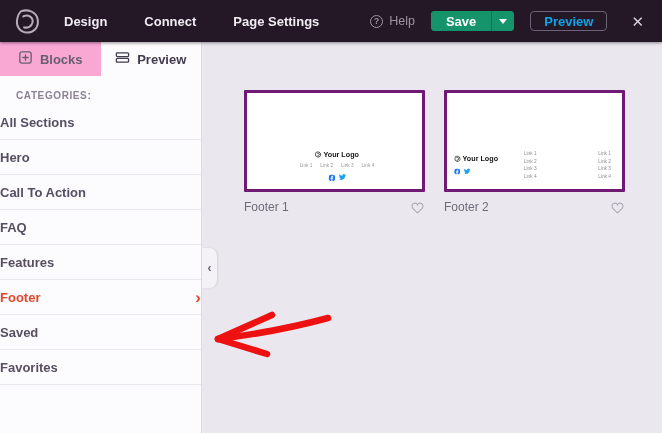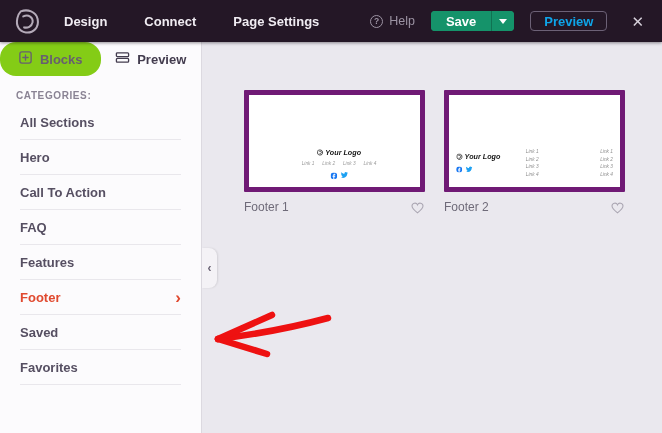--- a/index.html
+++ b/index.html
@@ -29,41 +29,41 @@
   .close-x { color:#d6d0da; font-size:15px; cursor:pointer; margin-left:4px; padding:4px; line-height:1; }
 
   
   .body-row { position:relative; display:flex; height:391px; }
 
   
   .sidebar { width:202px; background:#fcfbfd; border-right:1px solid #dcd9e0; position:relative; z-index:2; }
   .tabs { display:flex; height:34px; }
   .tab { flex:1; display:flex; align-items:center; justify-content:center; gap:7px;
     font-size:13px; font-weight:bold; cursor:pointer; }
-  .tab-inactive { background:#84cc16; color:#675f70;border-radius:16px; }
+  .tab-inactive { background:#f9a8d4; color:#675f70; }
   .tab-active { background:#fcfbfd; color:#433c4e; }
   .cat-label { padding:14px 16px 4px; font-size:10px; font-weight:bold; letter-spacing:.6px; color:#8a8394; }
   .cat-list { list-style:none; }
-  .cat-list li { height:35px; margin:0 20px; border-bottom:1px solid #e9e7ec;
+  .cat-list li { height:35px; margin:0 0; border-bottom:1px solid #e9e7ec;
     display:flex; align-items:center; justify-content:space-between;
     font-size:13px; font-weight:bold; color:#564f62; cursor:pointer; }
   .cat-list li.active { color:#e0492f; }
   .cat-chevron { color:#e0492f; font-size:17px; font-weight:bold; line-height:1; }
 
   .collapse-handle { position:absolute; left:202px; top:206px; width:15px; height:40px;
     background:#f4f2f6; border-radius:0 8px 8px 0; box-shadow:1px 0 2px rgba(0,0,0,.10);
     display:flex; align-items:center; justify-content:center; cursor:pointer;
     color:#6b6475; font-size:12px; font-weight:bold; z-index:3; }
 
   
   .canvas { flex:1; position:relative; background:#eae8ee; padding:48px 0 0 42px; }
   .cards { display:flex; gap:19px; }
   .card-wrap { width:181px; }
   .card { position:relative; width:181px; height:102px; background:#fff;
-    border:5px solid #701a75; border-radius:1px; cursor:pointer; overflow:hidden;font-style:italic; }
+    border:3px solid #701a75; border-radius:1px; cursor:pointer; overflow:hidden; }
   .card-meta { display:flex; align-items:center; justify-content:space-between; margin-top:8px; }
   .card-title { font-size:12px; color:#6f6b79; }
   .fav-heart { cursor:pointer; display:flex; }
 
   
   .pv { position:absolute; left:0; bottom:6px; width:300px; transform:scale(.6);
     transform-origin:0 100%; }
   .pv-center { text-align:center; }
   .pv-logo-row { display:flex; align-items:center; justify-content:center; gap:3px;
     font-size:12px; font-weight:bold; color:#141414; }

